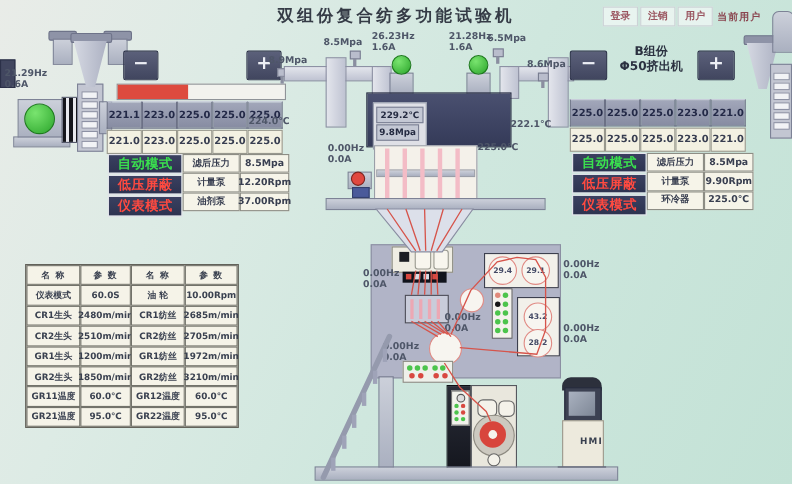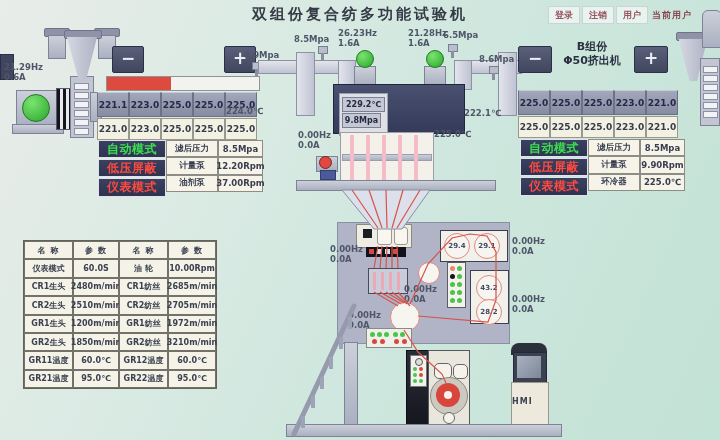--- a/index.html
+++ b/index.html
@@ -323,21 +323,21 @@
     <div class="abs" style="left:1px;top:26px;width:36px;height:36px;border-radius:50%;background:#ccc9c0;border:1px solid #8d8a80"></div>
     <div class="abs" style="left:7px;top:32px;width:24px;height:24px;border-radius:50%;background:#d8453c"></div>
     <div class="abs" style="left:15px;top:40px;width:8px;height:8px;border-radius:50%;background:#f5f3ec"></div>
     <div class="abs" style="left:14px;top:61px;width:10px;height:10px;border-radius:50%;background:#f4f2ea;border:1px solid #666"></div>
   </div>
 
   <div class="hmi-cap" style="left:511px;top:343px;width:36px;height:12px"></div>
   <div class="abs" style="left:513px;top:352px;width:32px;height:30px;background:#3c4152;border:1px solid #23283a">
     <div class="abs" style="left:3px;top:3px;width:24px;height:22px;background:linear-gradient(135deg,#aab2c0,#7e8796)"></div>
   </div>
-  <div class="abs" style="left:511px;top:382px;width:36px;height:42px;background:#edeadd;border:1px solid #9a978a;text-align:left">
+  <div class="abs" style="left:511px;top:382px;width:36px;height:42px;background:#edeadd;border:1px solid #9a978a;text-align:right">
     <div style="margin-top:14px;font-size:8px;font-weight:bold;letter-spacing:1px;color:#3a4150">HMI</div>
   </div>
   <div class="abs" style="left:507px;top:424px;width:44px;height:5px;background:#2c303c"></div>
 
   <div class="mach" style="left:286px;top:424px;width:274px;height:11px"></div>
 
   <div class="ptable">
     <div class="th">名  称</div>
     <div class="th">参  数</div>
     <div class="th">名  称</div>

